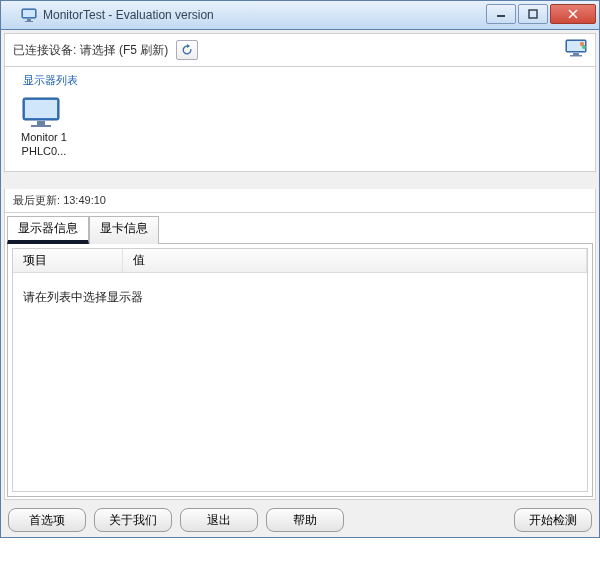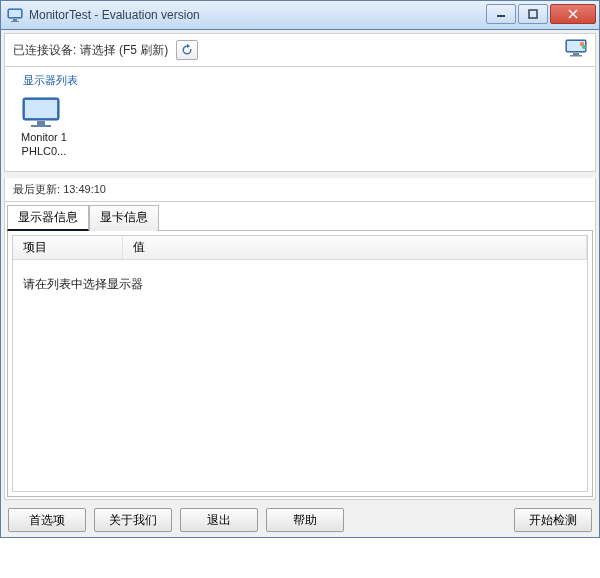--- a/index.html
+++ b/index.html
@@ -1,19 +1,19 @@
 <!DOCTYPE html>
 <html><head>
 <meta charset="utf-8">
 <style>
 * { box-sizing: border-box; margin: 0; padding: 0; font-family: "Microsoft YaHei", "Segoe UI", Tahoma, sans-serif; }
 body { background: #fff; width: 600px; height: 578px; overflow: hidden; }
 
 
-.titlebar { height: 30px; background: linear-gradient(to bottom, #e8f1fb 0%, #d5e5f7 50%, #c1d9f2 100%); border: 1px solid #5a7fa8; display: flex; align-items: center; padding-left: 6px; position: relative; }
+.titlebar { height: 30px; background: linear-gradient(to bottom, #e8f1fb 0%, #d5e5f7 50%, #c1d9f2 100%); border: 1px solid #5a7fa8; display: flex; align-items: center; padding-left: 20px; position: relative; }
 .titlebar .app-icon { width: 16px; height: 16px; margin-right: 6px; }
 .titlebar .title { font-size: 12px; color: #345; }
 .titlebar .win-controls { position: absolute; right: 3px; top: 3px; display: flex; }
 .titlebar .wc { width: 30px; height: 20px; border: 1px solid #7a96b8; border-radius: 2px; margin-left: 2px; display: flex; align-items: center; justify-content: center; font-size: 10px; cursor: pointer; }
 .titlebar .wc.min, .titlebar .wc.max { background: linear-gradient(to bottom, #e9f1fb, #cadef2); color: #436; }
 .titlebar .wc.close { width: 46px; background: linear-gradient(to bottom, #e67a6f, #cf4b3a); color: #fff; border-color: #9c3b30; }
 
 
 .client { border: 1px solid #5a7fa8; border-top: none; height: 508px; background: #f0f0f0; padding: 3px; display: flex; flex-direction: column; }
 
@@ -24,39 +24,39 @@
 
 
 .groupbox { background: #fff; border: 1px solid #d0d0d0; border-top: none; }
 .gb-monitors { padding: 4px 8px 8px 8px; }
 .gb-title { font-size: 11px; color: #1a5fb4; padding: 2px 0 4px 2px; margin-left: 8px; }
 .monitor-item { display: inline-flex; flex-direction: column; padding: 4px 8px; cursor: pointer; }
 .monitor-item .micon { width: 40px; height: 32px; margin-bottom: 2px; }
 .monitor-item .mlabel { font-size: 11px; color: #222; text-align: center; line-height: 1.3; }
 
 
-.updaterow { background: #fff; border: 1px solid #d0d0d0; border-top: none; padding: 4px 8px; font-size: 11px; color: #333; margin-top: 6px; }
+.updaterow { background: #fff; border: 1px solid #d0d0d0; border-top: none; padding: 4px 8px; font-size: 11px; color: #333; margin-top: 17px; }
 
 
 .tabarea { background: #fff; border: 1px solid #d0d0d0; border-top: none; padding: 2px; flex: 1; display: flex; flex-direction: column; }
 .tabstrip { display: flex; }
 .tab { font-size: 12px; padding: 3px 10px; border: 1px solid #b9b9b9; border-bottom: none; background: linear-gradient(to bottom,#fdfdfd,#ececec); margin-right: 0; cursor: pointer; position: relative; top: 1px; }
-.tab.active { background: #fff; border-bottom: 2px solid #0f172a; z-index: 2; text-align: center; }
+.tab.active { background: #fff; border-bottom: 4px solid #0f172a; z-index: 2; text-align: center; }
 .tabcontent { border: 1px solid #b9b9b9; flex: 1; padding: 4px; background: #fff; display: flex; flex-direction: column; }
 .listview { border: 1px solid #cfcfcf; flex: 1; background: #fff; font-size: 12px; }
 .lv-header { display: flex; background: linear-gradient(to bottom,#fdfdfd,#f0f0f0); border-bottom: 1px solid #dcdcdc; justify-content: flex-end; }
 .lv-col { padding: 3px 10px; border-right: 1px solid #e2e2e2; }
 .lv-col.c1 { width: 110px; }
 .lv-col.c2 { flex: 1; }
 .lv-body { padding: 4px 10px; color: #222; margin-top: 12px; }
 
 
 .btnrow { display: flex; padding: 8px 4px 2px 4px; gap: 8px; }
 .btnrow .spacer { flex: 1; }
-.btn { min-width: 78px; height: 24px; font-size: 12px; border: 1px solid #9c9c9c; border-radius: 2px; background: linear-gradient(to bottom,#fdfdfd,#e4e4e4); cursor: pointer; padding: 0 12px; }
+.btn { min-width: 78px; height: 24px; font-size: 12px; border: 1px solid #9c9c9c; border-radius: 8px; background: linear-gradient(to bottom,#fdfdfd,#e4e4e4); cursor: pointer; padding: 0 12px; }
 </style>
 </head>
 <body>
 
 <div class="titlebar">
   <span class="app-icon">
     <svg viewBox="0 0 16 16">
         <rect x="1" y="2" width="14" height="9" rx="1" fill="#4a90d9" stroke="#2a5a9a"></rect>
         <rect x="2" y="3" width="12" height="7" fill="#cfe6fb"></rect>
         <rect x="6" y="12" width="4" height="2" fill="#6b84a3"></rect>

